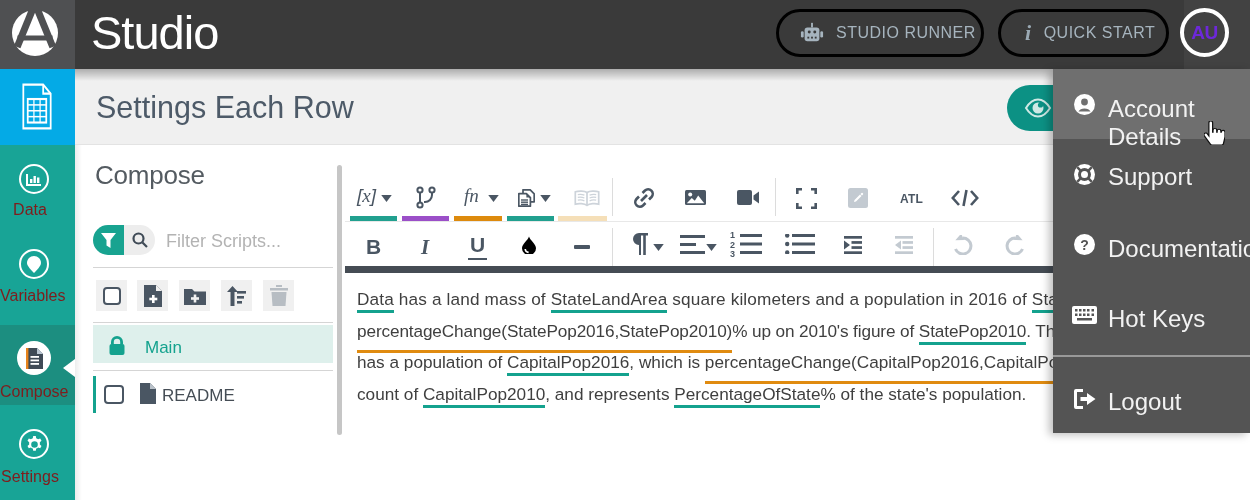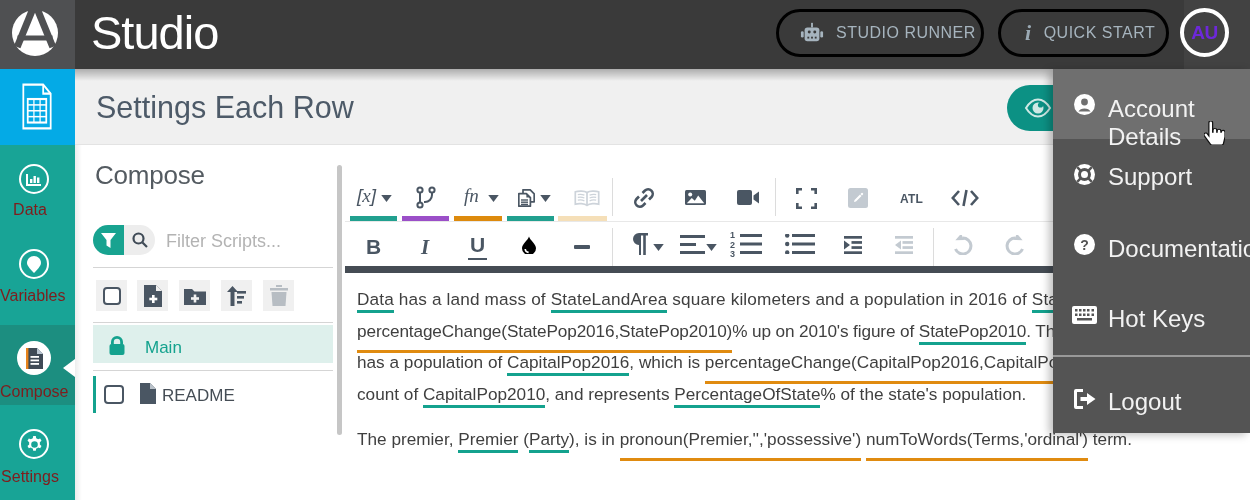--- a/index.html
+++ b/index.html
@@ -380,21 +380,20 @@
 <svg class="tbic" style="left:1004px;top:235px" width="22" height="20" viewBox="0 0 22 20">
   <path d="M11 3 A8 8 0 1 0 18.5 14" fill="none" stroke="#c3cad1" stroke-width="3"></path>
   <path d="M11 0 V7 L19 3.5 Z" fill="#c3cad1" transform="rotate(25 15 3.5)"></path>
 </svg>
 
 <div class="abs" id="edtext">
 <p><span style="letter-spacing:0.15px"><span class="tu">Data</span> has a land mass of <span class="tu">StateLandArea</span> square kilometers and a population in 2016 of <span class="tu">StatePop2016</span>,</span><br>
 <span style="letter-spacing:-0.12px"><span class="ou">percentageChange(StatePop2016,StatePop2010)</span>% up on 2010's figure of <span class="tu">StatePop2010</span>. The capital,</span><br>
 has a population of <span class="tu">CapitalPop2016</span>, which is <span class="ou">percentageChange(CapitalPop2016,CapitalPop2010)</span>%<br>
 count of <span class="tu">CapitalPop2010</span>, and represents <span class="tu">PercentageOfState</span>% of the state's population.</p>
-<p>The premier, <span class="tu">Premier</span> (<span class="tu">Party</span>), is in <span class="ou">pronoun(Premier,'','possessive')</span> <span class="ou">numToWords(Terms,'ordinal')</span> term.</p>
 </div>
 
 <div class="abs" id="dropdown">
   <div class="ddrow" style="top:0; background:#6f6f6f;"></div>
   <div style="position:absolute; left:0px; top:286px; width:197px; height:2px; background:#999;"></div>
 </div>
 <div class="abs ddtext" style="top:95px">Account Details</div>
 <div class="abs ddtext" style="top:163px">Support</div>
 <div class="abs ddtext" style="top:235px">Documentation</div>
 <div class="abs ddtext" style="top:305px">Hot Keys</div>

